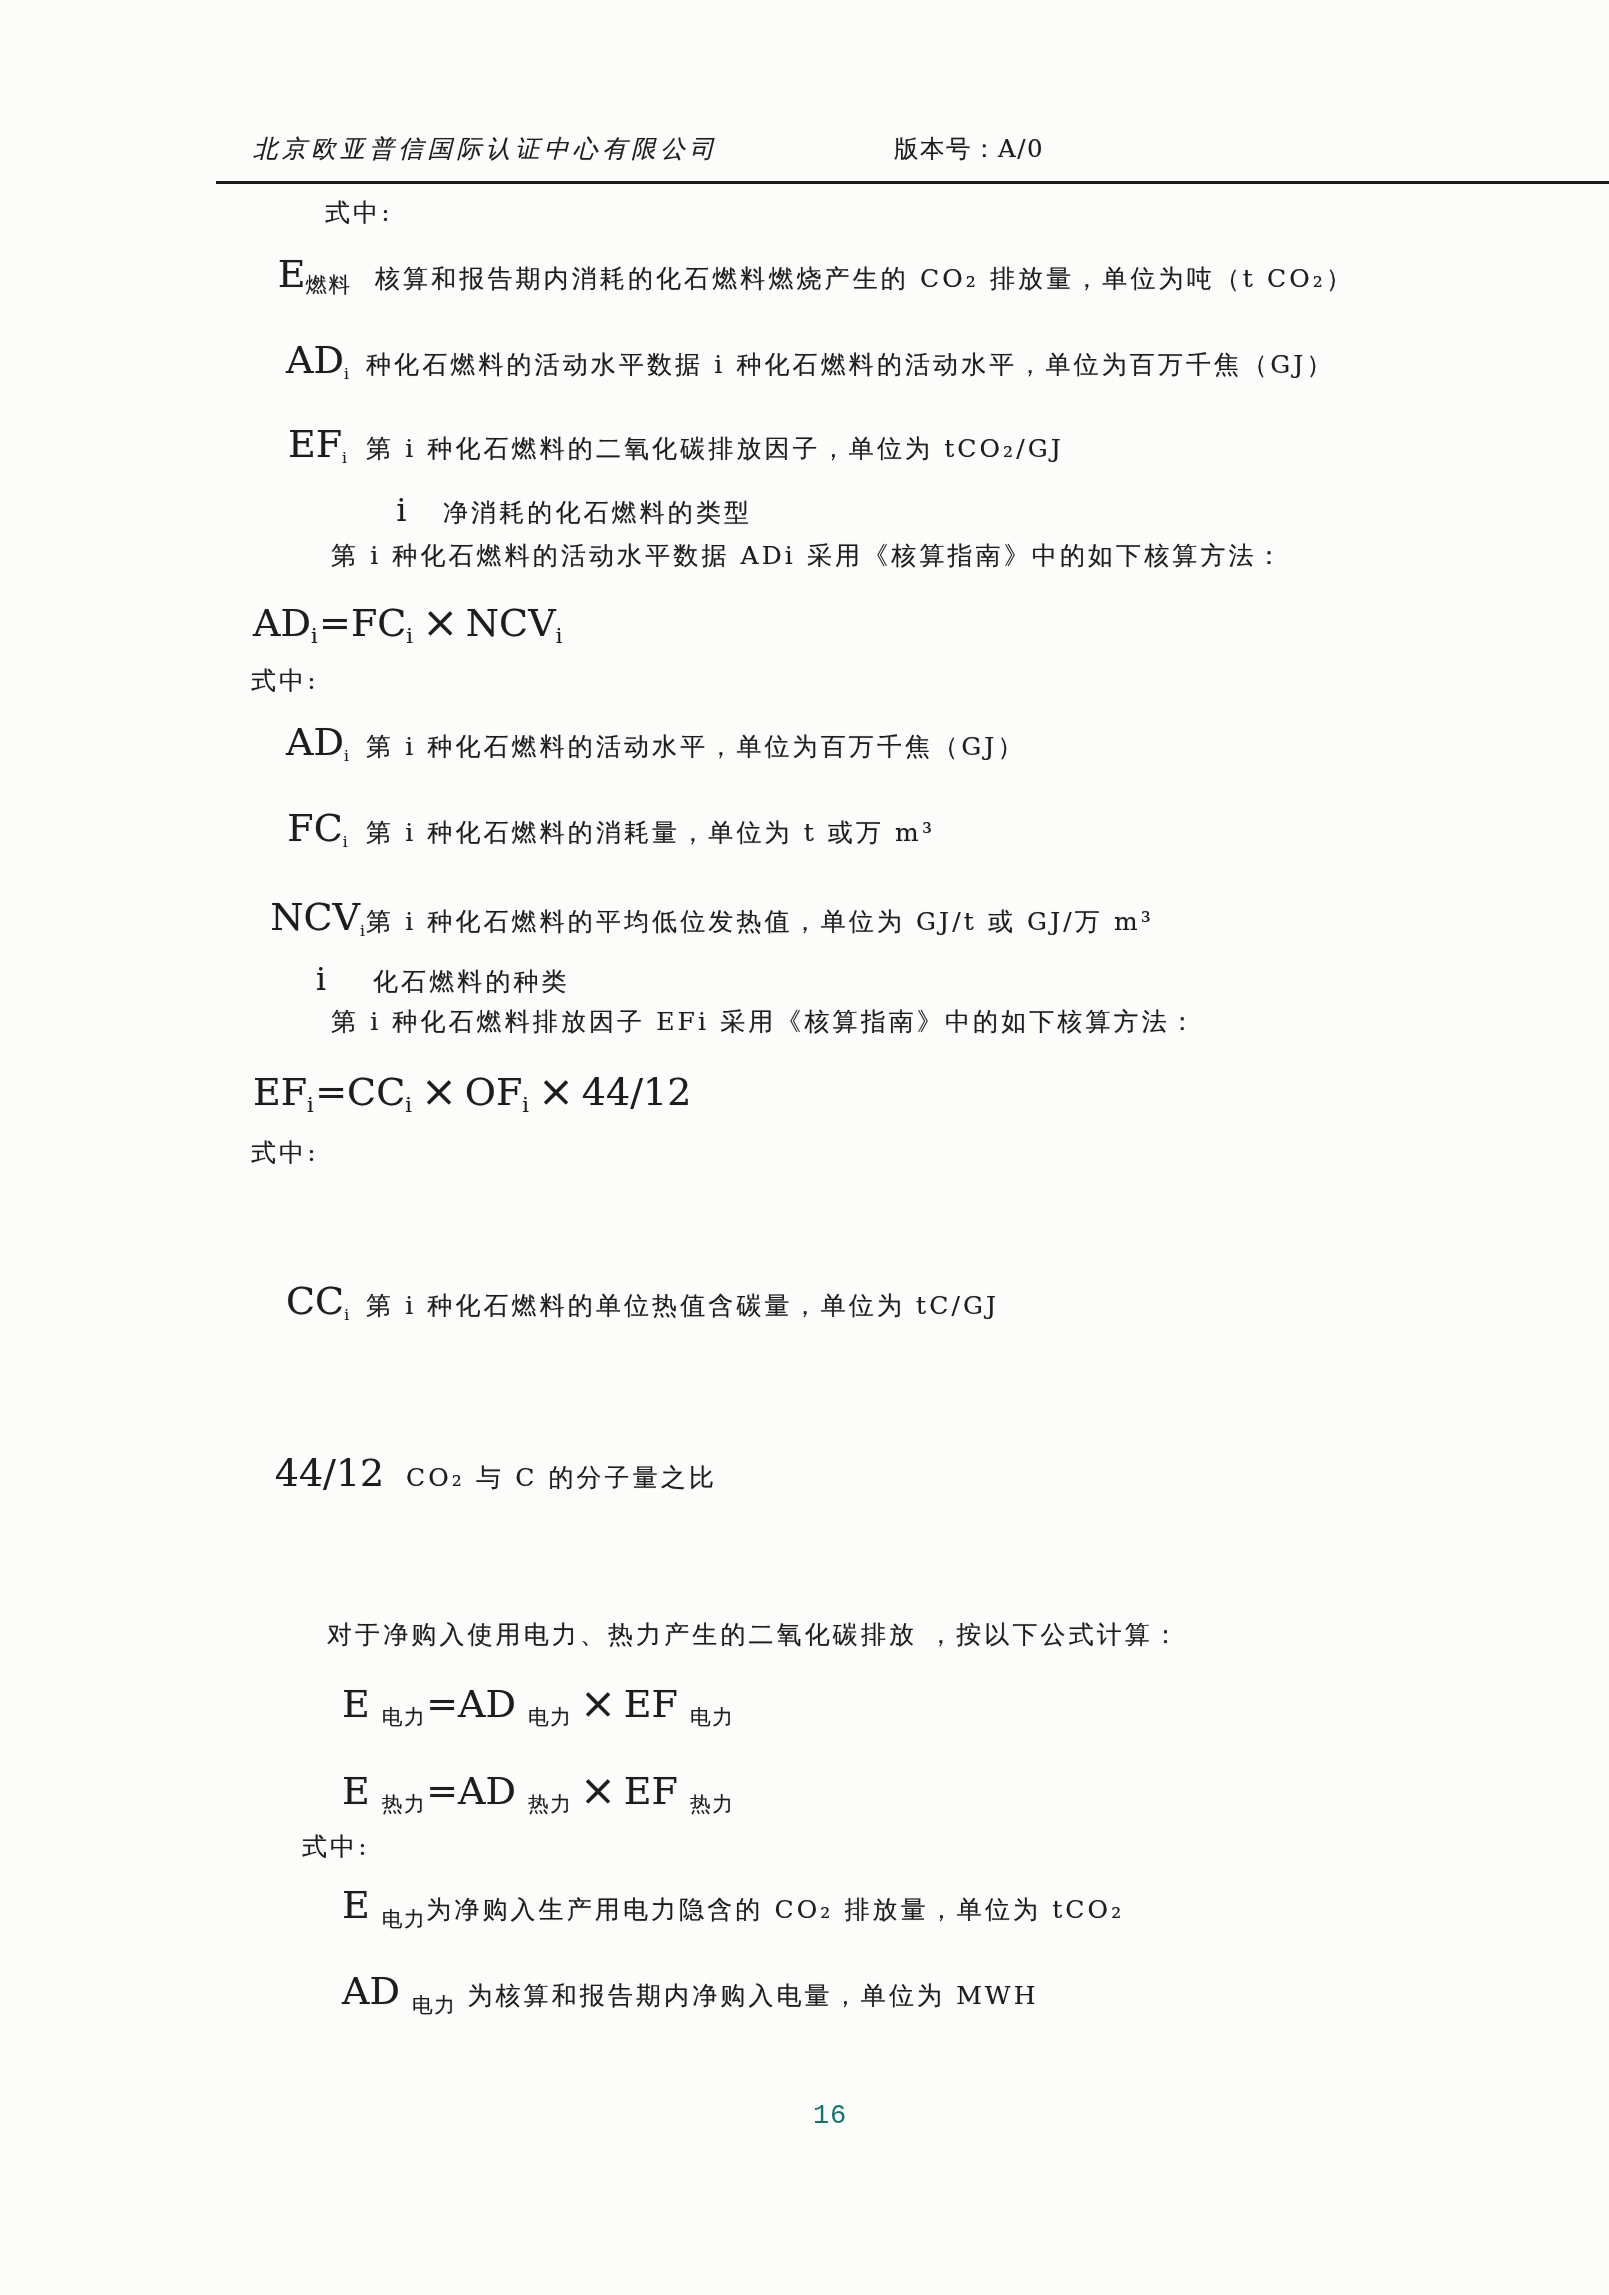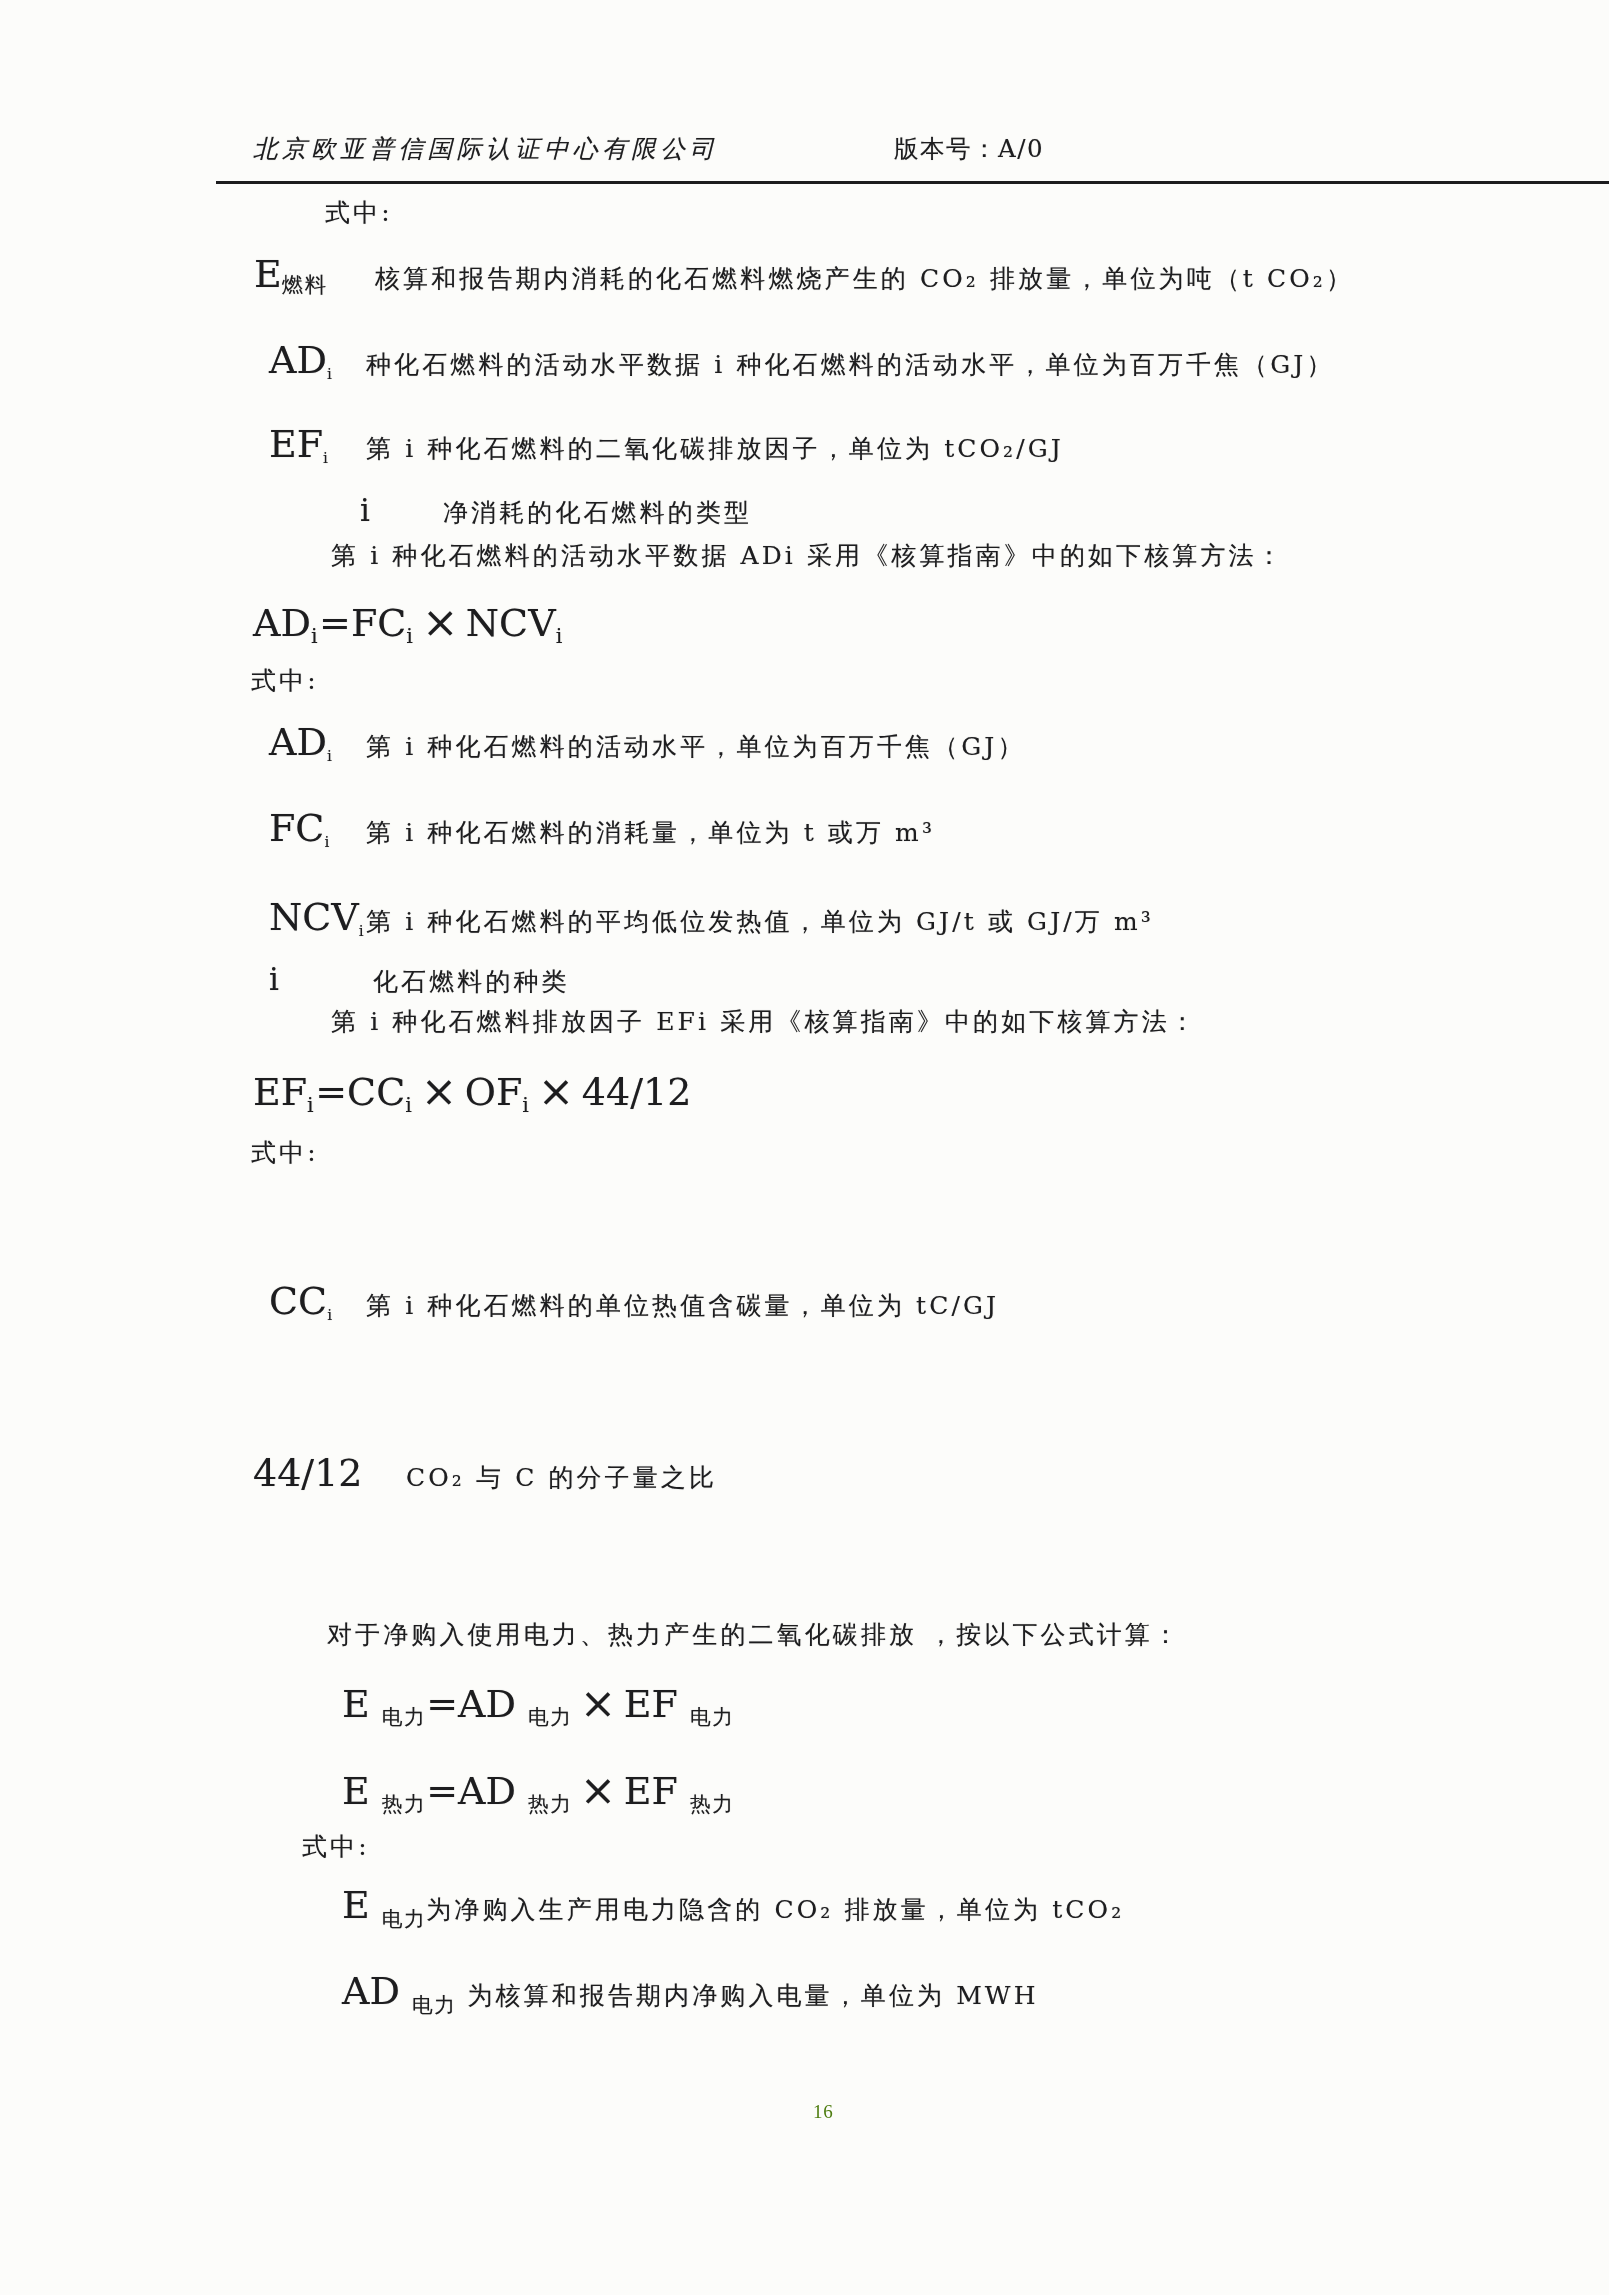--- a/index.html
+++ b/index.html
@@ -15,41 +15,41 @@
   }
   .abs{position:absolute;white-space:nowrap;}
   
   .hdr{font-size:24.5px;letter-spacing:4.6px;font-style:italic;}
   .hdr-ver{font-size:24.5px;letter-spacing:1.5px;text-align:center;}
   .rule{position:absolute;left:216px;right:0;top:181px;height:3.1px;background:#1c1c1e;}
   
   .cn{font-size:25px;letter-spacing:3.1px;line-height:1.3;}
   
   .term-row{font-size:38px;line-height:1.1;letter-spacing:0;}
-  .term{display:inline-block;}
+  .term{display:inline-block;text-align:center;}
   .tw-std{width:97px;margin-left:16px;}
   .tw-e{width:121px;}
   .tw-i1{width:83px;}
   .tw-i2{width:104px;}
   .tw-ratio{width:153px;}
   sub.t-sub{font-size:15.3px;vertical-align:-6.1px;letter-spacing:0;}
   sub.t-sub-cjk{font-size:21.4px;vertical-align:-4.6px;letter-spacing:1.5px;}
   .term-row .desc{font-size:25px;letter-spacing:3.1px;}
   
   .formula{font-size:38px;line-height:1.1;letter-spacing:0;}
   .formula .seg, .mixed .seg{letter-spacing:0;}
   sub.seg-sub{font-size:20.7px;vertical-align:-7.7px;letter-spacing:1.5px;}
   .seg-op{font-size:43px;padding:0 7.7px;vertical-align:-1.5px;}
   .seg-cn{font-size:25px;letter-spacing:3.1px;}
   
   .heading{font-size:25px;font-weight:bold;letter-spacing:3.1px;}
   
   .pagenum{
-    font-family:Liberation Serif, serif;
-    font-size:19px;color:#4d7c0f;letter-spacing:0.8px;text-shadow:none;
+    font-family:Liberation Mono, monospace;
+    font-size:27px;color:#0f766e;letter-spacing:0.8px;text-shadow:none;
   }
 </style>
 </head>
 <body>
 
 <div class="page">
 
   <div class="abs hdr" style="top:132px;left:253px">北京欧亚普信国际认证中心有限公司</div>
   <div class="abs hdr-ver" style="top:132px;left:894px">版本号：A/0</div>
   <div class="rule"></div>

